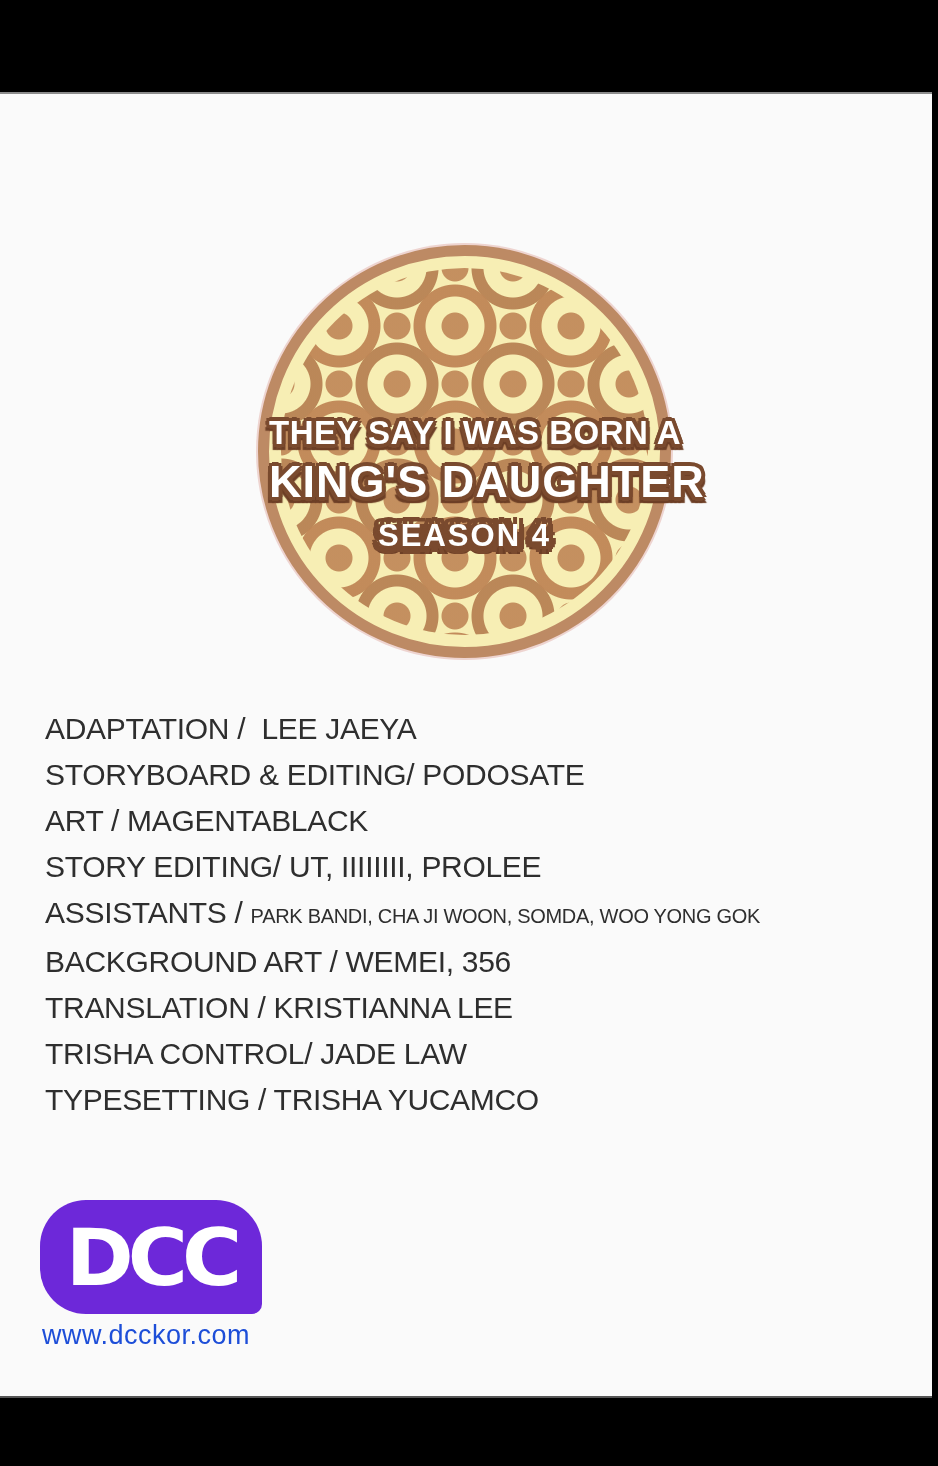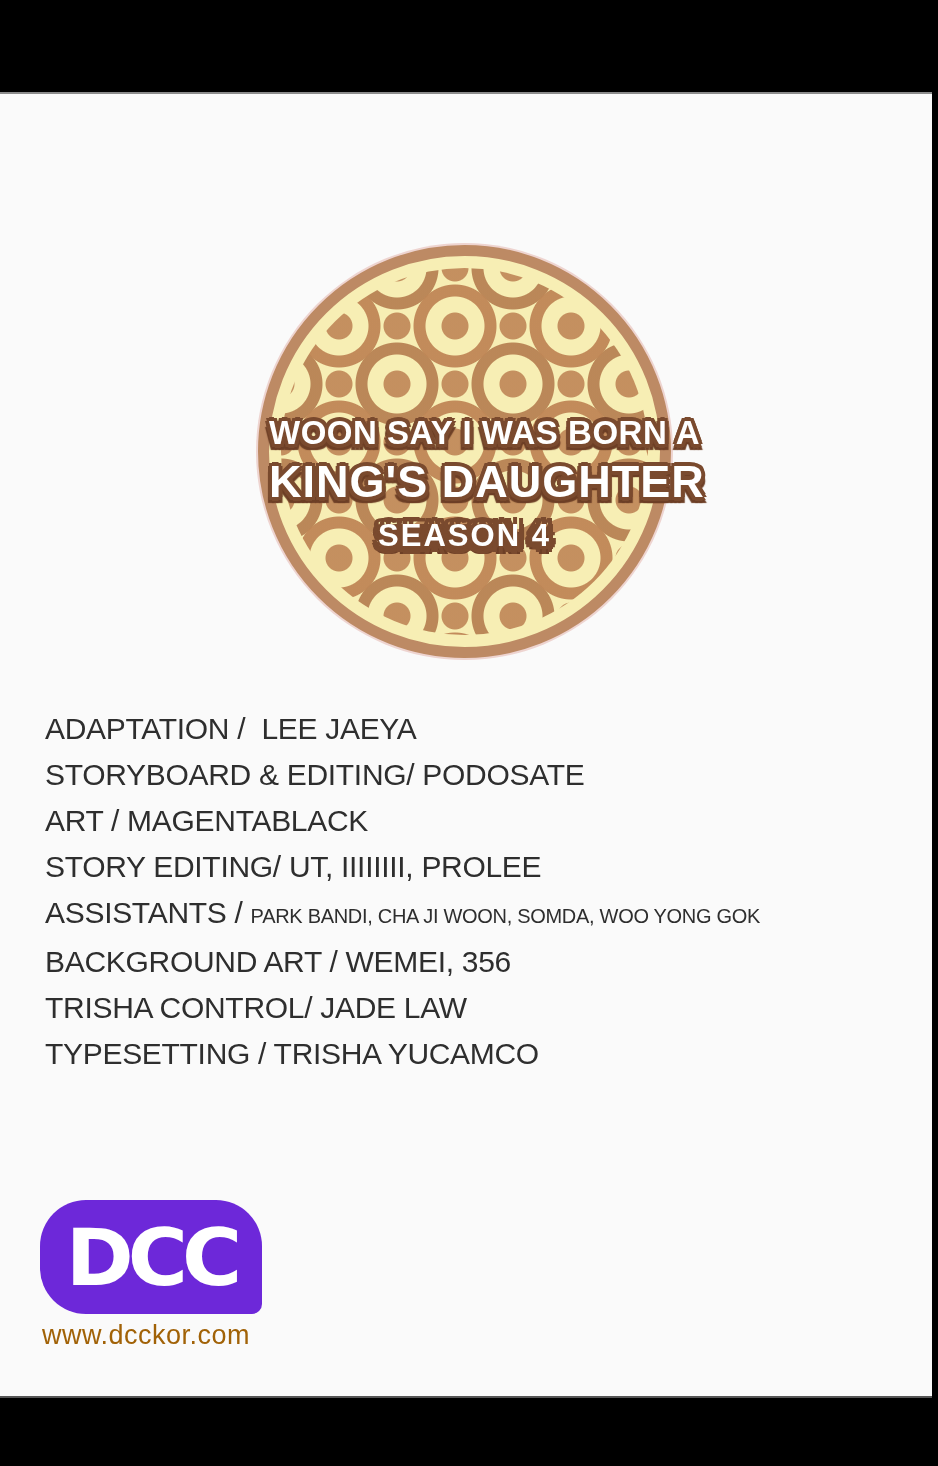--- a/index.html
+++ b/index.html
@@ -84,45 +84,46 @@
     font-family:"DejaVu Sans",sans-serif;
     font-weight:bold;
     font-size:82px;
     color:#fff;
     letter-spacing:-6px;
     transform:scaleY(.95);
   }
   .site-url{
     position:absolute;left:42px;top:1320px;
     font-size:27px;
-    color:#a16207;
+    color:#1d4ed8;
     letter-spacing:.5px;
   }
 </style>
 </head>
 <body>
 
 <div id="page">
 
   <div class="bar-top"></div>
 
   <div class="badge">
     <div class="badge-pattern"></div>
-    <div class="badge-title line1 t-outline">WOON SAY I WAS BORN A</div>
+    <div class="badge-title line1 t-outline">THEY SAY I WAS BORN A</div>
     <div class="badge-title line2 t-outline">KING'S DAUGHTER</div>
     <div class="badge-title line3 t-heavy">SEASON 4</div>
   </div>
 
   <div class="credits">
       <div class="credit-line"><span>ADAPTATION /  LEE JAEYA</span></div>
       <div class="credit-line"><span>STORYBOARD &amp; EDITING/ PODOSATE</span></div>
       <div class="credit-line"><span>ART / MAGENTABLACK</span></div>
       <div class="credit-line"><span>STORY EDITING/ UT, IIIIIIII, PROLEE</span></div>
       <div class="credit-line"><span>ASSISTANTS / </span><span class="credit-small">PARK BANDI, CHA JI WOON, SOMDA, WOO YONG GOK</span></div>
       <div class="credit-line"><span>BACKGROUND ART / WEMEI, 356</span></div>
+      <div class="credit-line"><span>TRANSLATION / KRISTIANNA LEE</span></div>
       <div class="credit-line"><span>TRISHA CONTROL/ JADE LAW</span></div>
       <div class="credit-line"><span>TYPESETTING / TRISHA YUCAMCO</span></div>
     </div>
 
   <div class="logo-box">
     <span class="logo-text">DCC</span>
   </div>
   <div class="site-url">www.dcckor.com</div>
 
   <div class="bar-bottom"></div>

